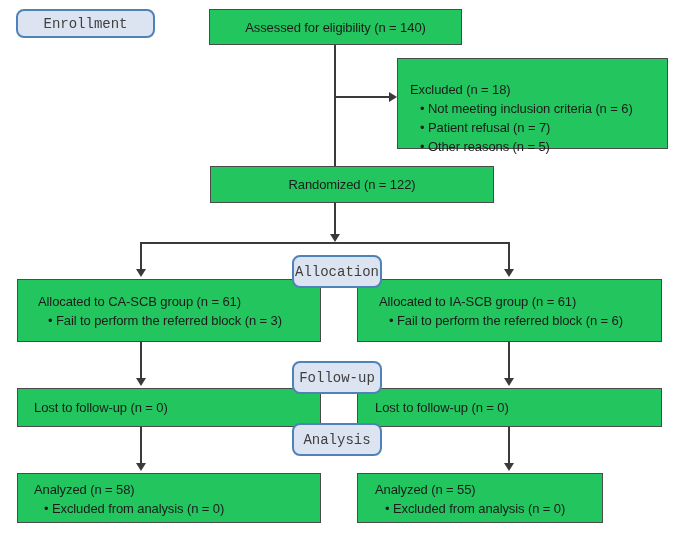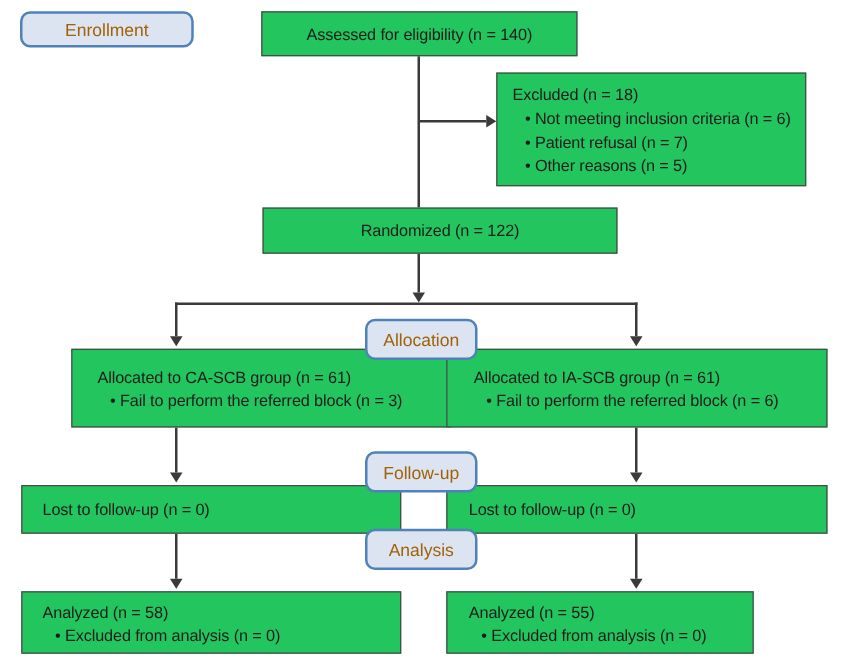--- a/index.html
+++ b/index.html
@@ -37,22 +37,23 @@
   .stage {
     position: absolute;
     background: #dce3f1;
     border: 2px solid #4f82b8;
     border-radius: 8px;
     box-sizing: border-box;
     display: flex;
     align-items: center;
     justify-content: center;
     font-size: 14px;
-    color: #a16207;
+    color: #404040;
     z-index: 5;
+    font-family: Liberation Mono, monospace;
   }
   .line {
     position: absolute;
     background: #3a3a3a;
     z-index: 1;
   }
   .arrow-down {
     position: absolute;
     width: 0; height: 0;
     border-left: 5px solid transparent;
@@ -84,32 +85,32 @@
     <span>Follow-up</span>
   </div>
   <div class="stage" style="left:292px; top:423px; width:90px; height:33px;">
     <span>Analysis</span>
   </div>
 
   <div class="box center" style="left:209px; top:9px; width:253px; height:36px;">
     <span>Assessed for eligibility (n = 140)</span>
   </div>
 
-  <div class="box" style="left:397px; top:58px; width:248px; height:91px; padding:7px 6px 0 12px;">
+  <div class="box" style="left:397px; top:58px; width:271px; height:91px; padding:21px 6px 0 12px;">
     <div class="line-row">Excluded (n = 18)</div>
     <div class="bullet-row">• Not meeting inclusion criteria (n = 6)</div>
     <div class="bullet-row">• Patient refusal (n = 7)</div>
     <div class="bullet-row">• Other reasons (n = 5)</div>
   </div>
 
   <div class="box center" style="left:210px; top:166px; width:284px; height:37px;">
     <span>Randomized (n = 122)</span>
   </div>
 
-  <div class="box" style="left:17px; top:279px; width:304px; height:63px; padding:12px 6px 0 20px;margin-left:40px;">
+  <div class="box" style="left:17px; top:279px; width:304px; height:63px; padding:12px 6px 0 20px;">
     <div class="line-row">Allocated to CA-SCB group (n = 61)</div>
     <div class="bullet-row">• Fail to perform the referred block (n = 3)</div>
   </div>
   <div class="box" style="left:357px; top:279px; width:305px; height:63px; padding:12px 6px 0 21px;">
     <div class="line-row">Allocated to IA-SCB group (n = 61)</div>
     <div class="bullet-row">• Fail to perform the referred block (n = 6)</div>
   </div>
 
   <div class="box vcenter" style="left:17px; top:388px; width:304px; height:39px; padding-left:16px;">
     <span>Lost to follow-up (n = 0)</span>

